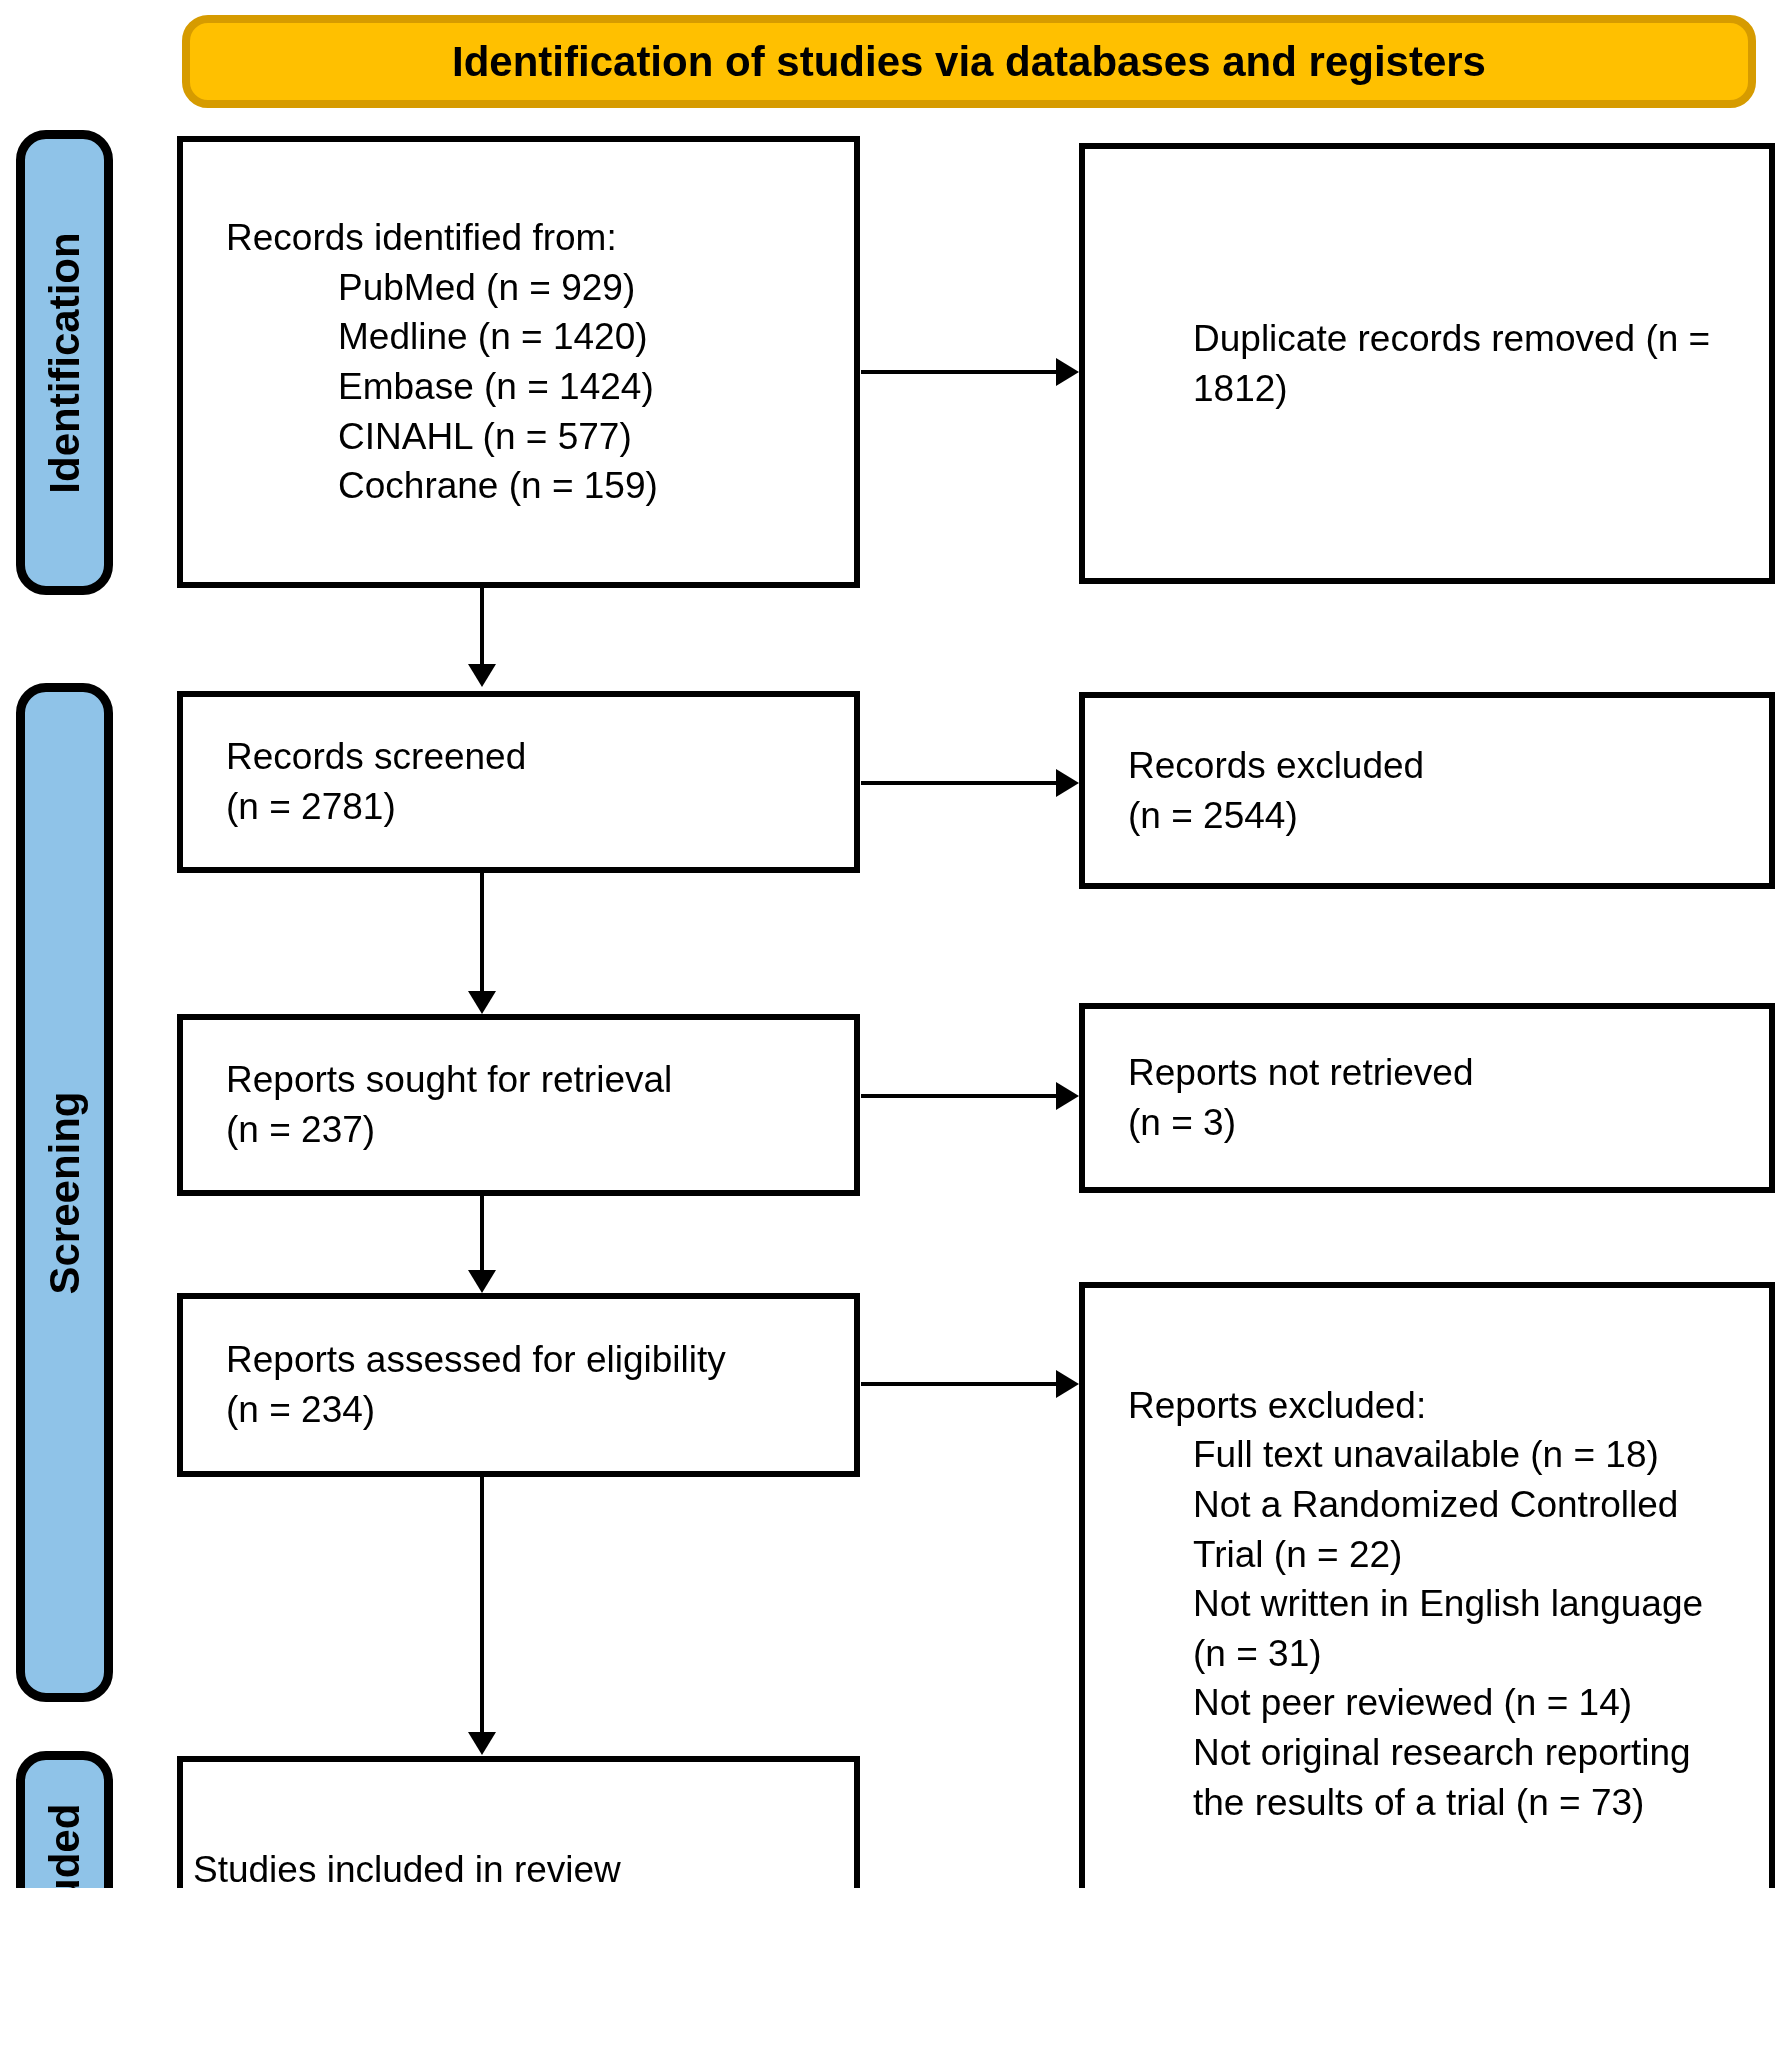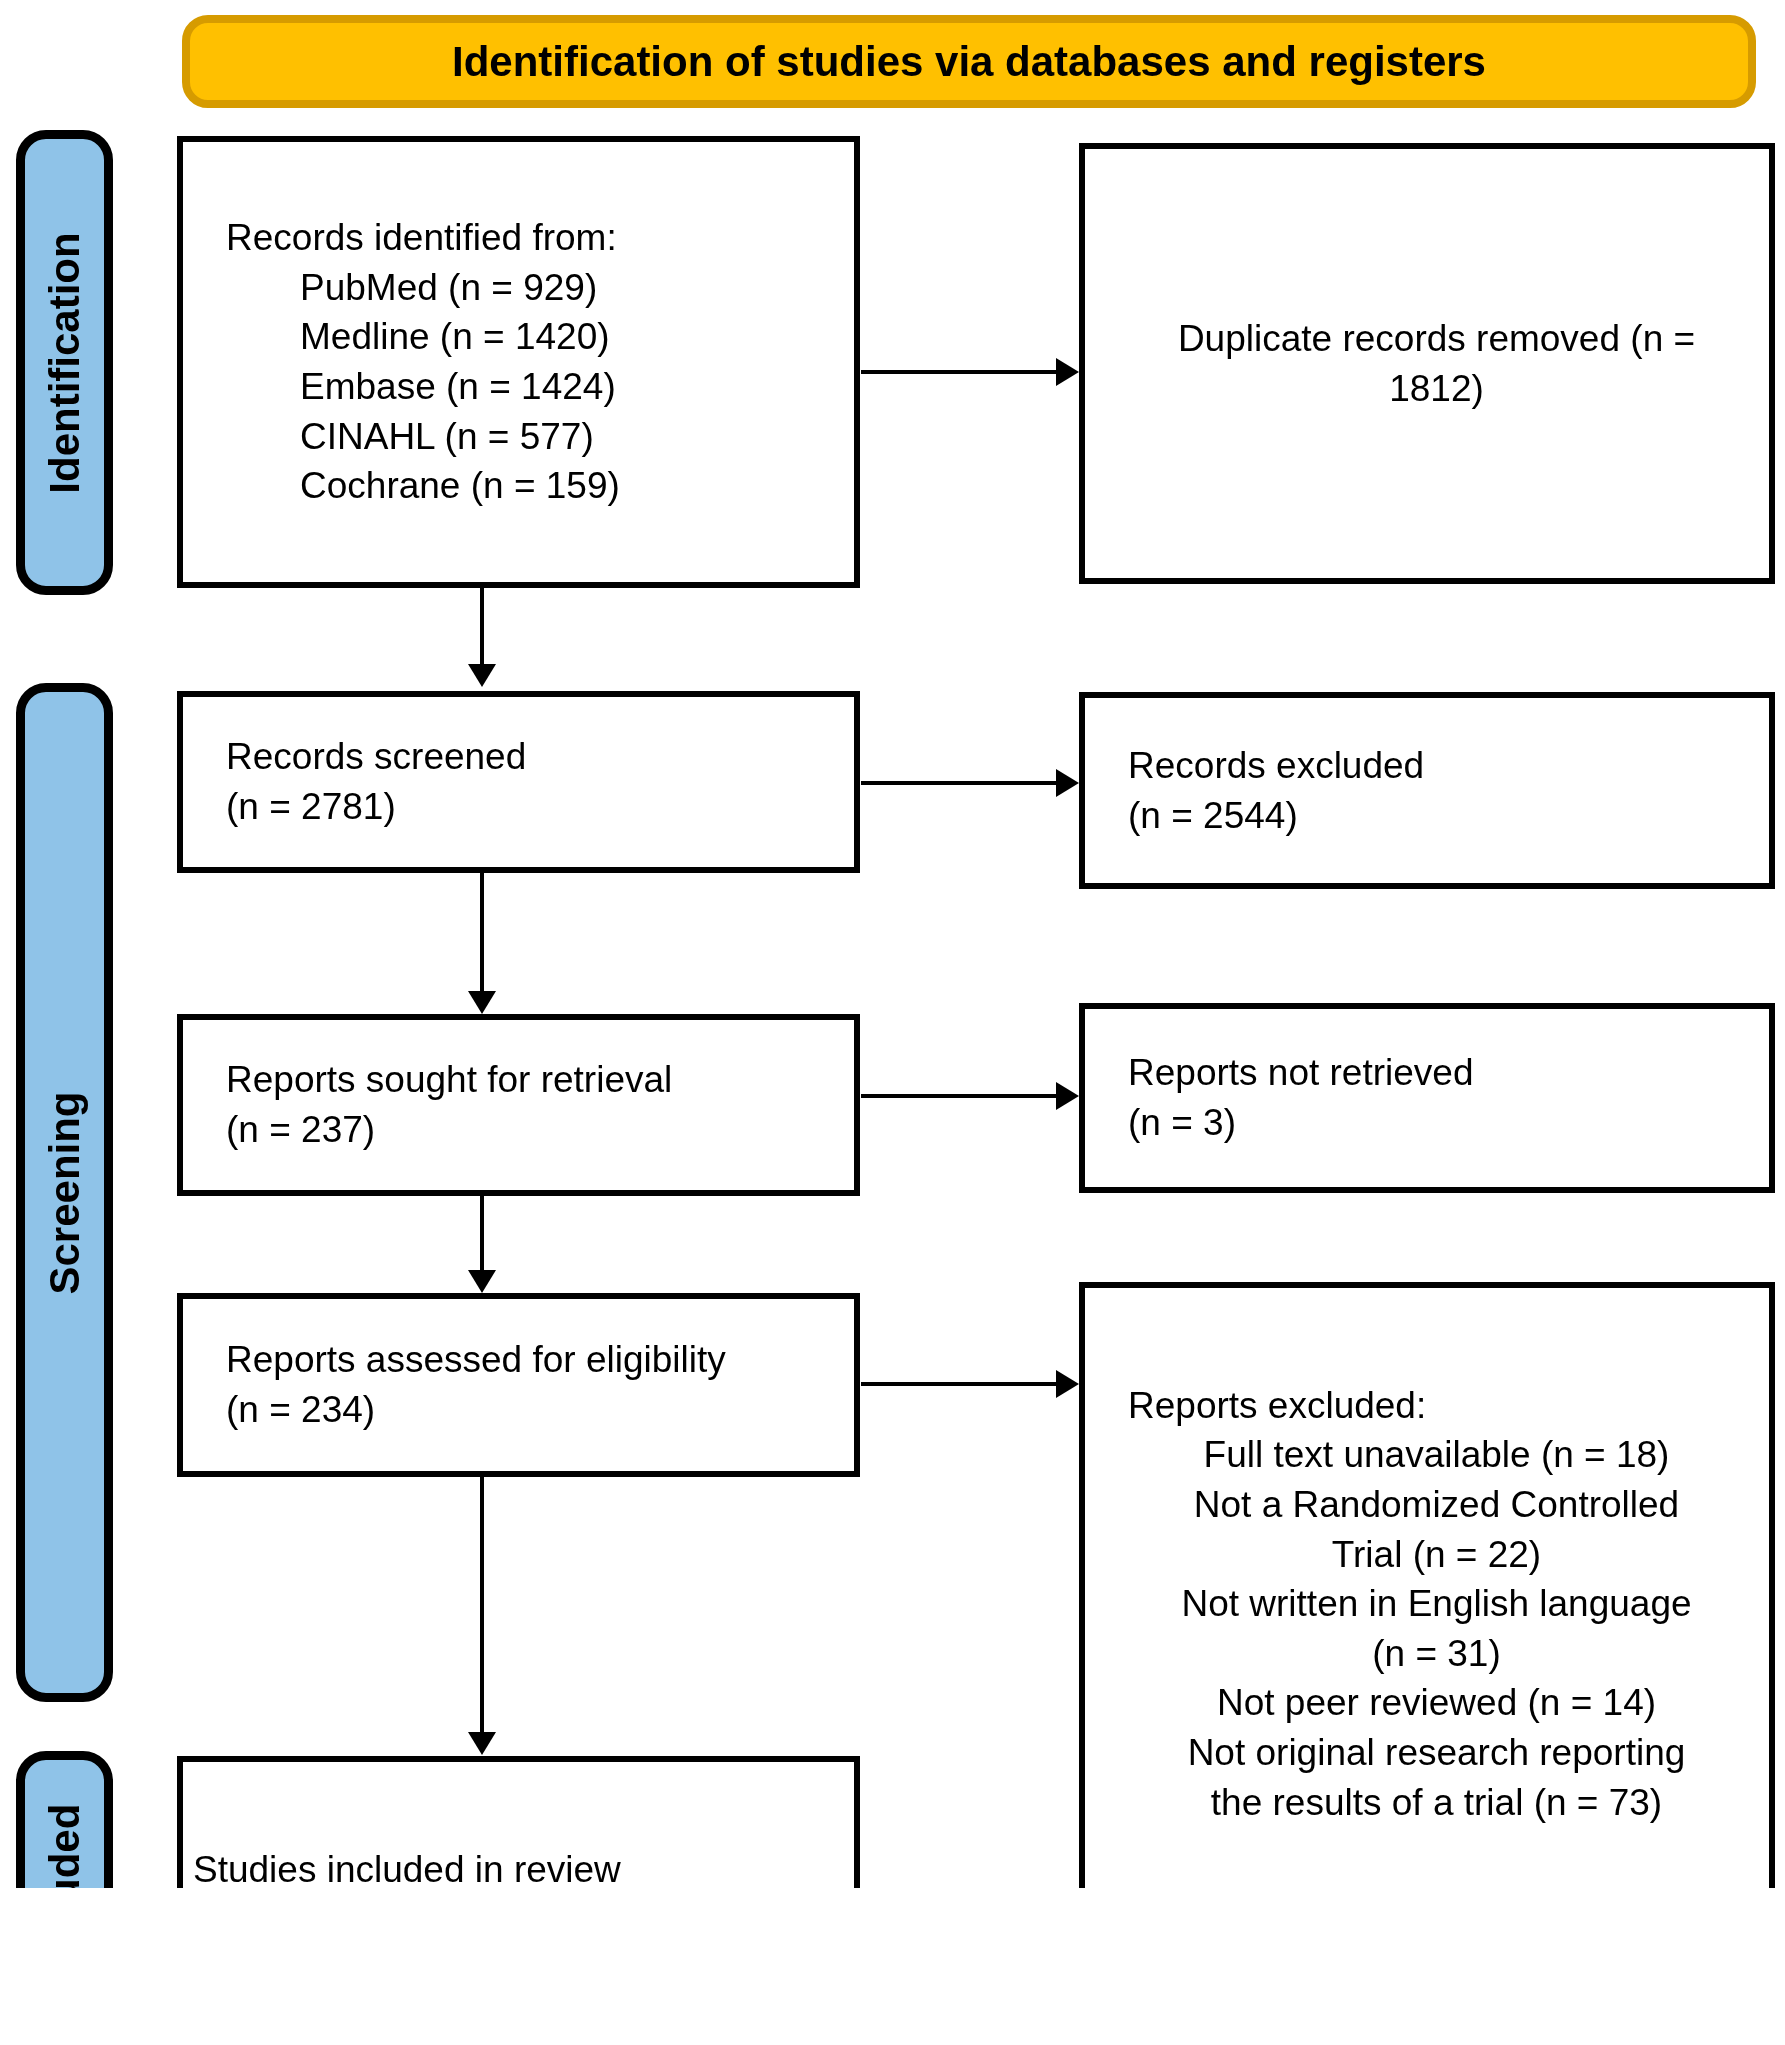--- a/index.html
+++ b/index.html
@@ -57,22 +57,22 @@
     box-sizing:border-box;
     display:flex; flex-direction:column;
     justify-content:center; align-items:flex-start;
     padding:17.3px 21.6px 17.3px 43px;
     font-size:37px; line-height:1.34;
   }
   .box-lines{white-space:pre-line;}
   .box-heading{max-width:605px;}
   .heading-narrow{max-width:510px;}
   .em{font-style:italic;}
-  .indent-item{margin-left:74px; max-width:554px;}
-  .indent-item-wide{margin-left:38px; max-width:541px;text-align:center;}
+  .indent-item{margin-left:112px; max-width:554px;}
+  .indent-item-wide{margin-left:65px; max-width:541px;}
 
   
   .vline{position:absolute; width:4.3px; background:var(--box-border);}
   .hline{position:absolute; height:4.3px; background:var(--box-border);}
   .head-down{
     position:absolute; width:0; height:0;
     border-left:14px solid transparent;
     border-right:14px solid transparent;
     border-top:23.4px solid var(--box-border);
   }

